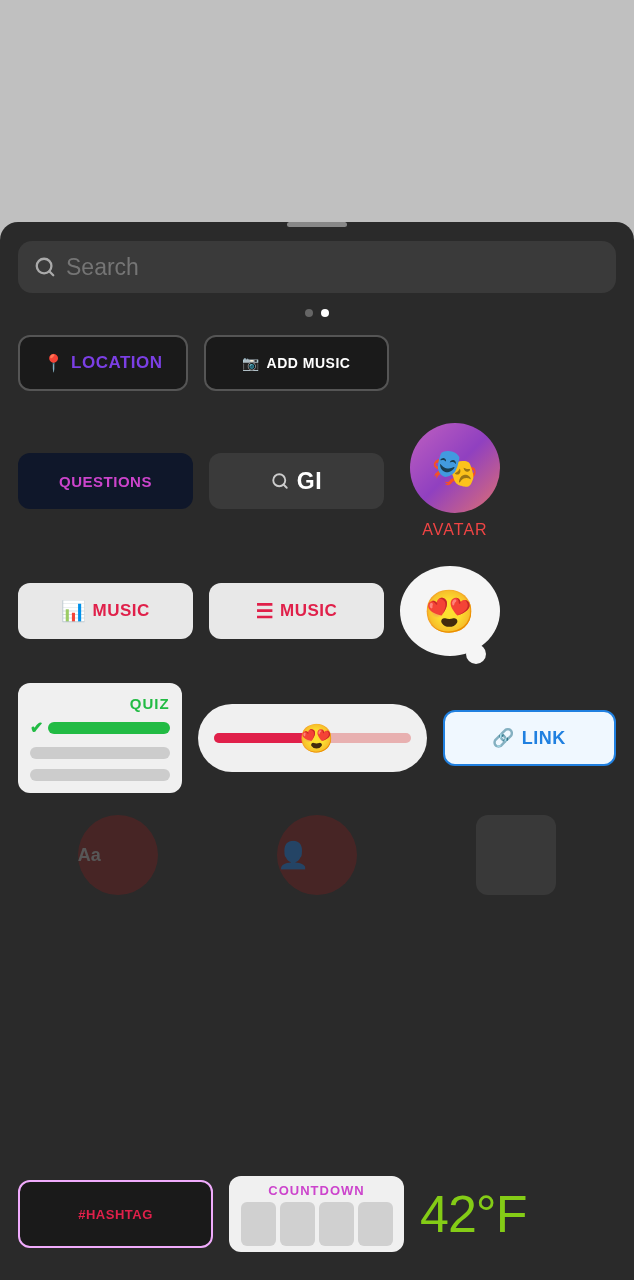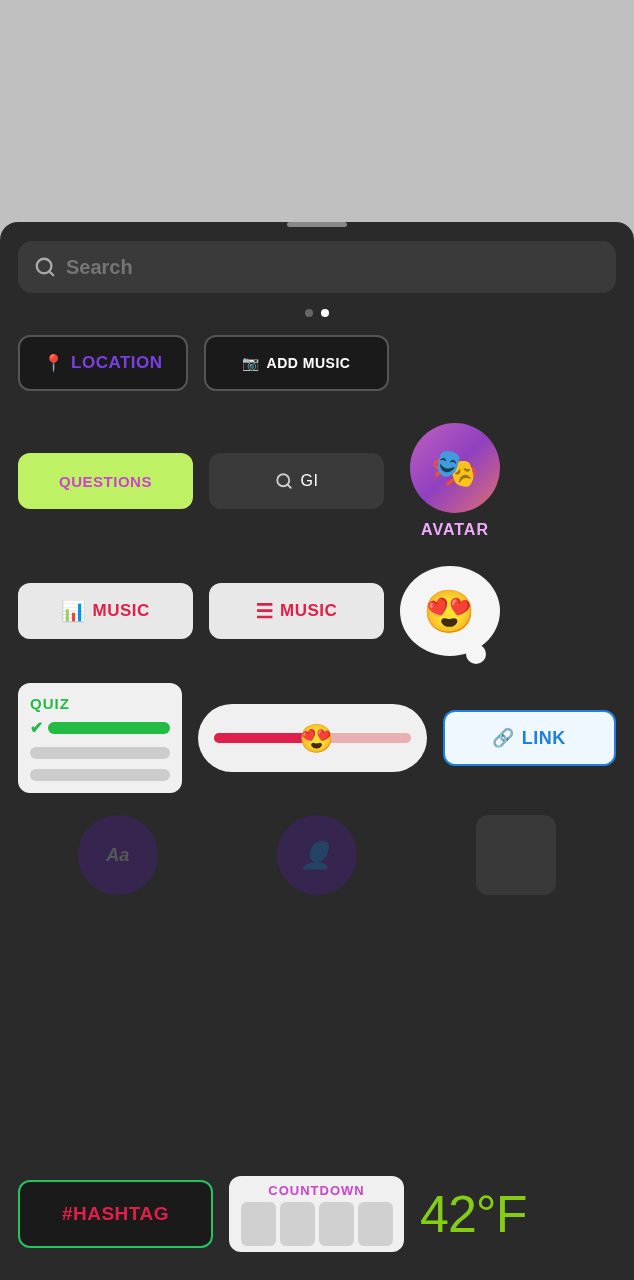--- a/index.html
+++ b/index.html
@@ -51,23 +51,22 @@
     .search-icon-svg {
       color: #aaa;
       flex-shrink: 0;
     }
 
     .search-input {
       background: transparent;
       border: none;
       outline: none;
       color: #aaa;
-      font-size: 20px;
-      width: 100%;
-      font-weight: bold;
+      font-size: 23px;
+      width: 100%;
     }
 
     .dots {
       display: flex;
       justify-content: center;
       gap: 8px;
       margin-bottom: 18px;
     }
 
     .dot {
@@ -129,21 +128,21 @@
       background: #1a1a1a;
       border: 2px solid #555;
       color: #ffffff;
       gap: 6px;
       width: 185px;
       font-size: 14px;
     }
 
     
     .sticker-questions {
-      background: #bef264;
+      background: #0f172a;
       border: none;
       color: #cc44cc;
       width: 175px;
       font-size: 15px;
     }
 
     
     .sticker-gif {
       background: #3a3a3a;
       border: none;
@@ -169,23 +168,23 @@
       display: flex;
       align-items: center;
       justify-content: center;
     }
 
     .avatar-icon {
       font-size: 38px;
     }
 
     .avatar-label {
-      color: #f0abfc;
+      color: #ef4444;
       font-size: 16px;
-      font-weight: 700;
+      font-weight: 400;
       letter-spacing: 1px;
     }
 
     
     .sticker-music {
       background: #e8e8e8;
       border: none;
       color: #e0204a;
       width: 175px;
       gap: 6px;
@@ -224,21 +223,21 @@
       border-radius: 50%;
     }
 
     
     .sticker-quiz {
       background: #f0f0f0;
       border: none;
       width: 175px;
       height: 110px;
       flex-direction: column;
-      align-items: flex-start;
+      align-items: flex-end;
       padding: 10px 12px;
       gap: 6px;
       border-radius: 12px;
     }
 
     .quiz-label {
       color: #22bb44;
       font-weight: 800;
       font-size: 15px;
       letter-spacing: 1px;
@@ -325,46 +324,44 @@
       display: flex;
       align-items: center;
       justify-content: space-around;
       width: 100%;
     }
 
     .faded-circle {
       width: 80px;
       height: 80px;
       border-radius: 50%;
-      background: #4c1d95;
-      display: flex;
-      align-items: center;
-      justify-content: center;
+      background: #7f1d1d;
+      display: flex;
+      align-items: center;
       font-size: 28px;
       color: #aaa;
-      font-style: italic;
     }
 
     
     .bottom-row {
       display: flex;
       flex-direction: row;
       align-items: center;
       gap: 16px;
       margin-top: 10px;
     }
 
     
     .sticker-hashtag {
       background: #1a1a1a;
-      border: 2px solid #22c55e;
+      border: 2px solid #f0abfc;
       color: #e0204a;
       width: 195px;
       height: 68px;
-      font-size: 19px;
+      font-size: 13px;
       font-weight: 800;
       gap: 2px;
     }
 
     
     .sticker-countdown {
       background: #f0f0f0;
       border: none;
       width: 175px;
       height: 76px;
@@ -438,21 +435,21 @@
 
     <div class="row" style="margin-top:10px;">
       <div class="sticker sticker-questions">
         <span>QUESTIONS</span>
       </div>
       <div class="sticker sticker-gif">
         <svg width="18" height="18" viewBox="0 0 24 24" fill="none" stroke="#ccc" stroke-width="2.5" stroke-linecap="round" stroke-linejoin="round">
           <circle cx="11" cy="11" r="8"></circle>
           <line x1="21" y1="21" x2="16.65" y2="16.65"></line>
         </svg>
-        <span style="font-size:16px; font-weight:400; color:#fff;">GI</span>
+        <span style="font-size:23px; font-weight:700; color:#fff;">GI</span>
       </div>
       <div class="sticker sticker-avatar">
         <div class="avatar-circle">
           <span class="avatar-icon">🎭</span>
         </div>
         <span class="avatar-label">AVATAR</span>
       </div>
     </div>
 
     <div class="row" style="margin-top:5px;">

